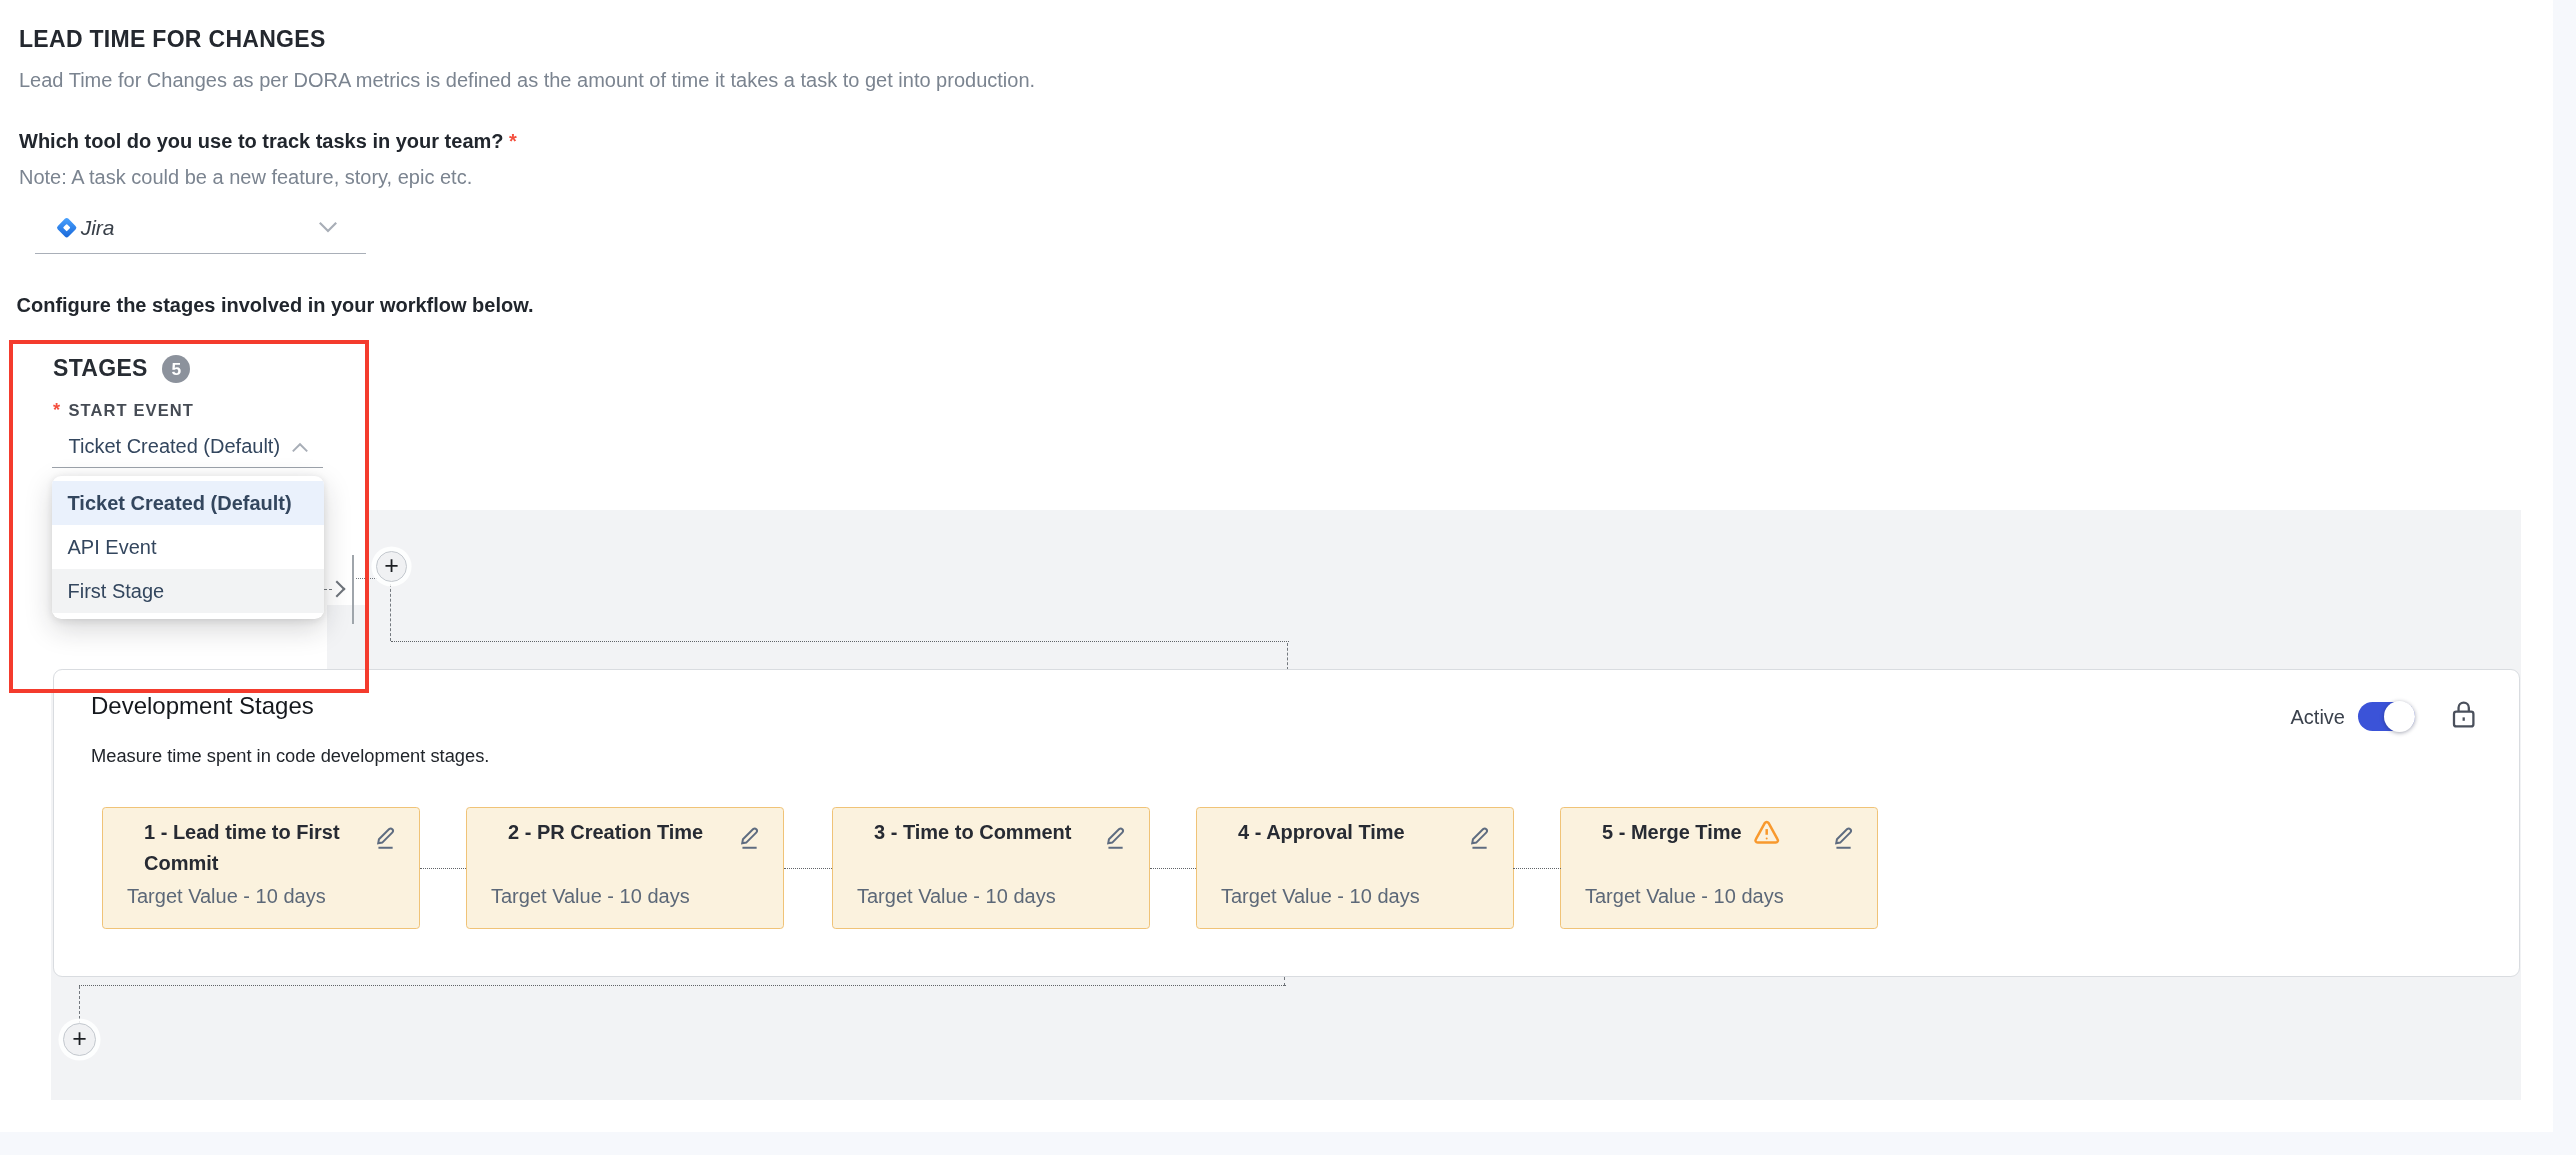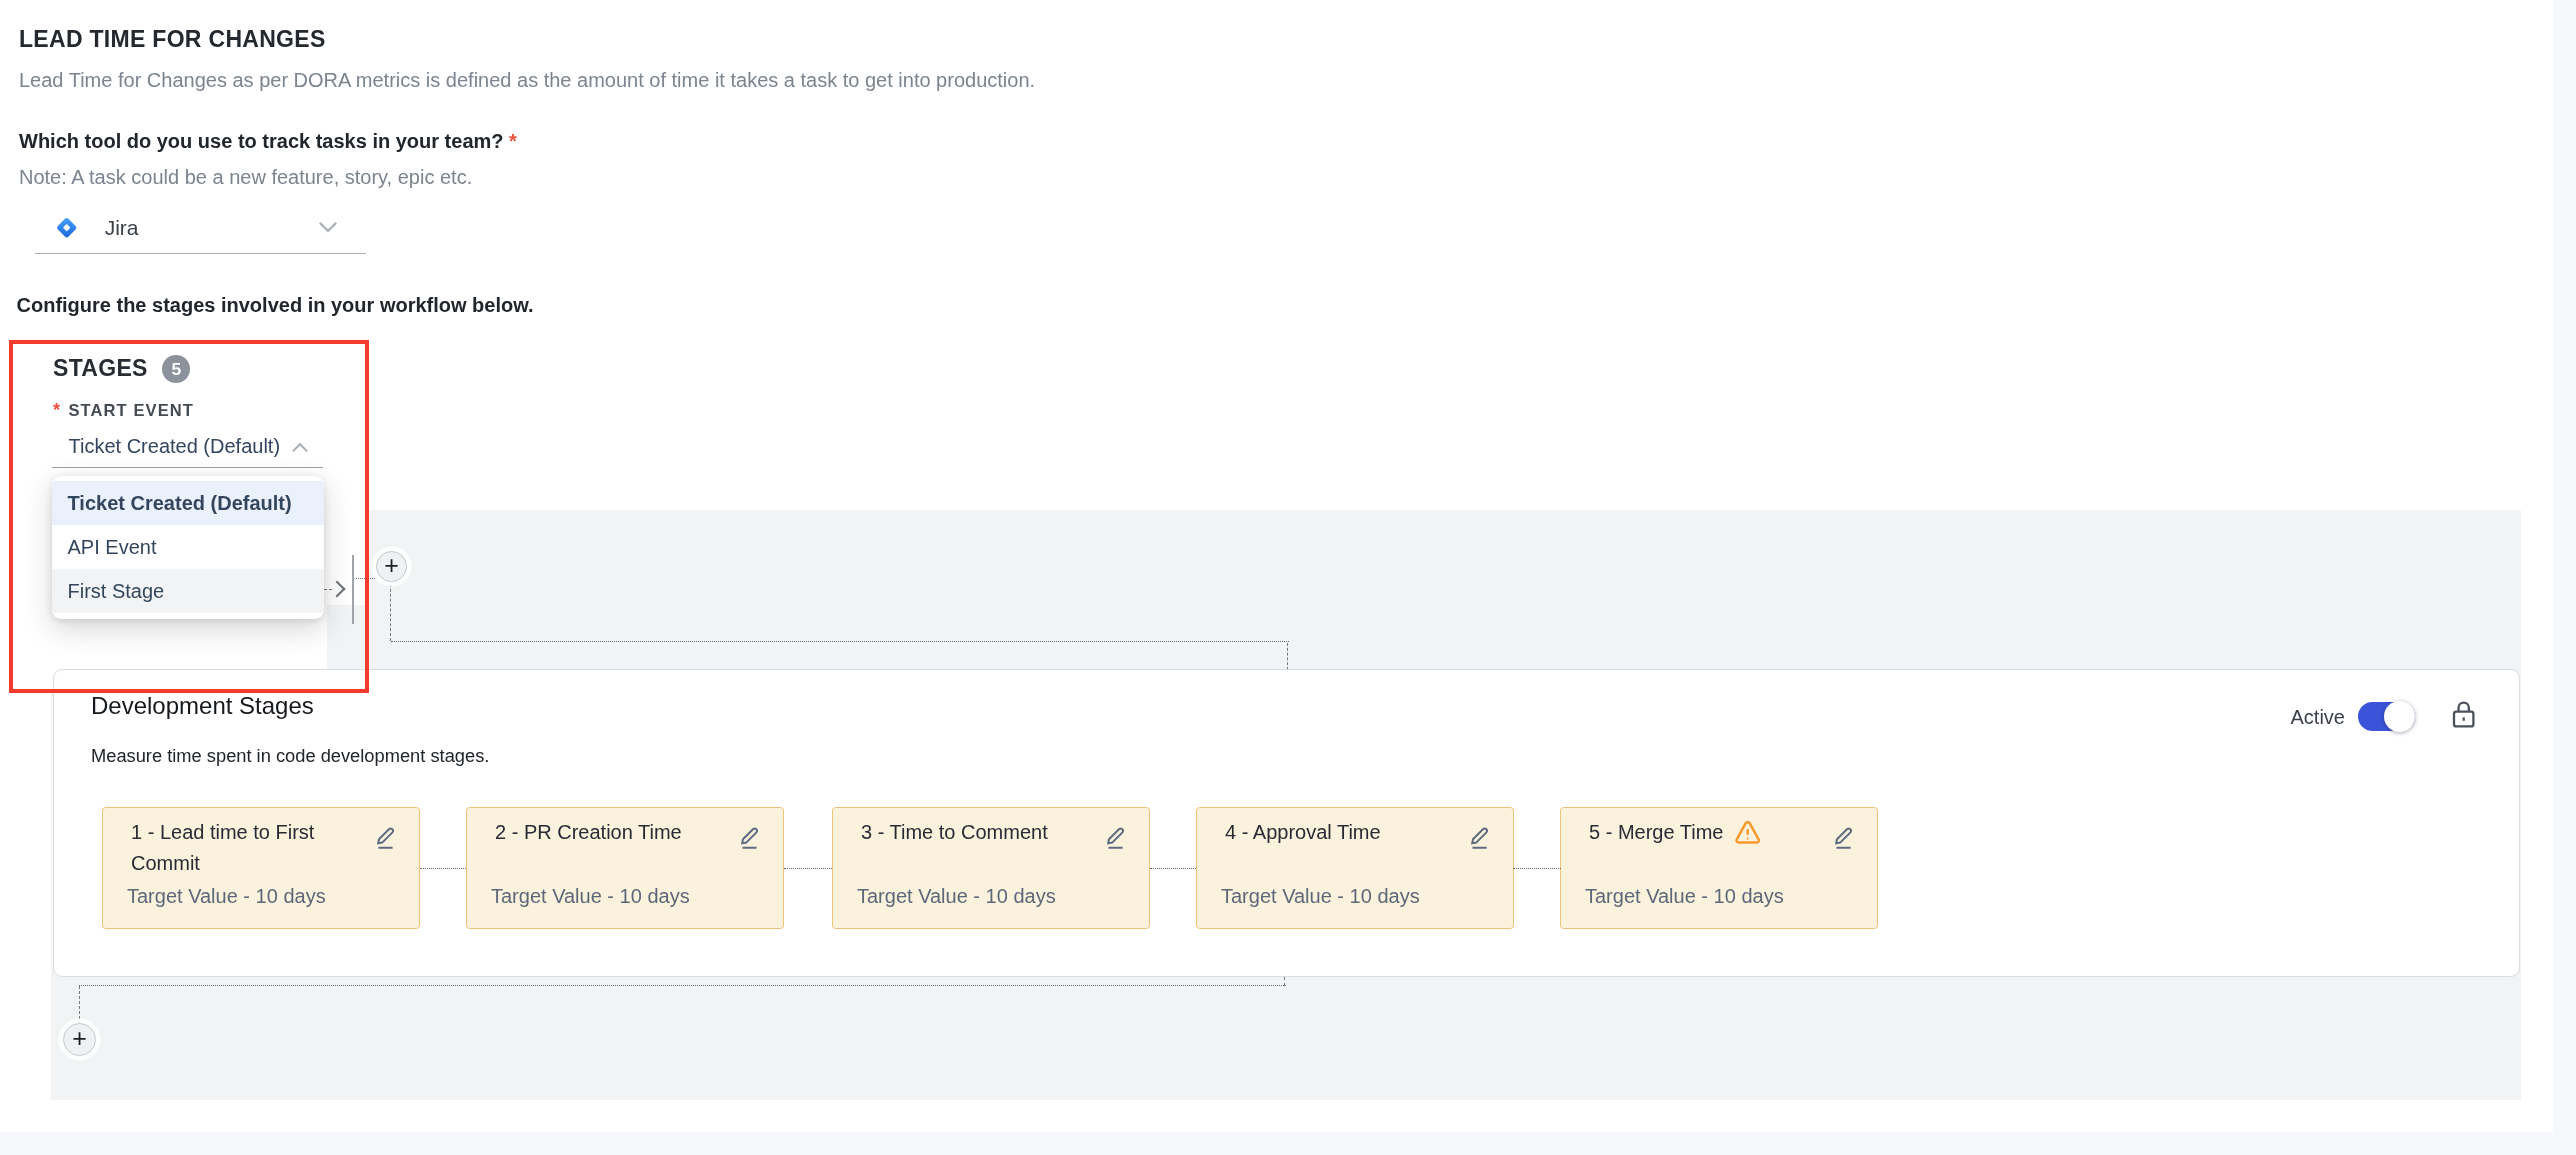--- a/index.html
+++ b/index.html
@@ -15,21 +15,21 @@
   .page-title { left:19px; top:25.6px; font-size:23px; font-weight:600; color:#24282F; letter-spacing:0.3px; }
   .page-subtitle { left:19px; top:69px; font-size:20px; color:#7B8490; }
   .tool-question { left:19px; top:130px; font-size:20px; font-weight:700; color:#21262D; }
   .req { color:#F4503F; font-weight:700; margin-left:5.5px; }
   .tool-note { left:19px; top:166px; font-size:20px; color:#7B8490; }
   .configure { left:16.5px; top:294px; font-size:20px; font-weight:700; color:#21262D; }
 
   
   .tool-select { left:35px; top:203px; width:331px; height:51px; border-bottom:1.8px solid #A9AFB8; display:flex; align-items:center; cursor:pointer; background:transparent; }
   .tool-select .jlogo { margin-left:18.3px; width:27.4px; height:27.4px; }
-  .tool-select .tlabel { margin-left:24px; font-size:21px; color:#394049; }
+  .tool-select .tlabel { font-size:21px; color:#394049;font-style:italic; }
   .tool-select .chev { position:absolute; right:27.4px; top:16.5px; }
 
   
   .canvas { left:51px; top:510px; width:2470px; height:590px; background:#F2F3F5; }
 
   
   .redbox-fill { left:9.1px; top:340px; width:360px; height:353px; background:#FFFFFF; }
   .canvas-notch { left:327px; top:605px; width:42px; height:88px; background:#F2F3F5; }
   .redbox-border { left:9.1px; top:340px; width:360px; height:353px; border:4.6px solid #F43B2D; z-index:50; pointer-events:none; }
 
@@ -71,21 +71,21 @@
   .dev-heading { left:91px; top:692px; font-size:24px; font-weight:500; color:#15181D; z-index:4; }
   .dev-desc { left:91px; top:745px; font-size:18.3px; font-weight:500; color:#21252B; z-index:4; }
 
   .active-label { left:2230px; top:706px; width:115px; text-align:right; font-size:20px; color:#3A414C; z-index:4; }
   .toggle { left:2358px; top:702px; width:57px; height:29px; border-radius:14.6px; background:#3B53D8; z-index:4; cursor:pointer; }
   .toggle .knob { position:absolute; right:0px; top:-0.9px; width:31px; height:31px; border-radius:50%; background:#fff; box-shadow:0 0.9px 4.6px rgba(20,24,60,.40); }
   .lock-btn { left:2450px; top:698px; width:27.4px; height:33px; z-index:4; cursor:pointer; }
 
   
   .stage-card { top:807px; width:318px; height:122px; background:#FBF2DE; border:1.8px solid #F0C377; border-radius:3.7px; z-index:4; cursor:pointer; }
-  .stage-card .card-title { position:absolute; left:28px; top:9.1px; right:57px; font-size:20px; font-weight:400; color:#272B33; line-height:31px; }
+  .stage-card .card-title { position:absolute; left:41px; top:9.1px; right:57px; font-size:20px; font-weight:700; color:#272B33; line-height:31px; }
   .stage-card .card-target { position:absolute; left:24px; top:77px; font-size:20px; color:#5C6878; }
   .stage-card .edit { position:absolute; right:20px; top:14.6px; }
   .warn { display:inline-block; vertical-align:-5.5px; margin-left:11px; }
   .card-link { top:868px; border-top:1.8px dotted #606468; z-index:4; }
 
   svg { display:block; }
 </style>
 </head>
 <body>
 

